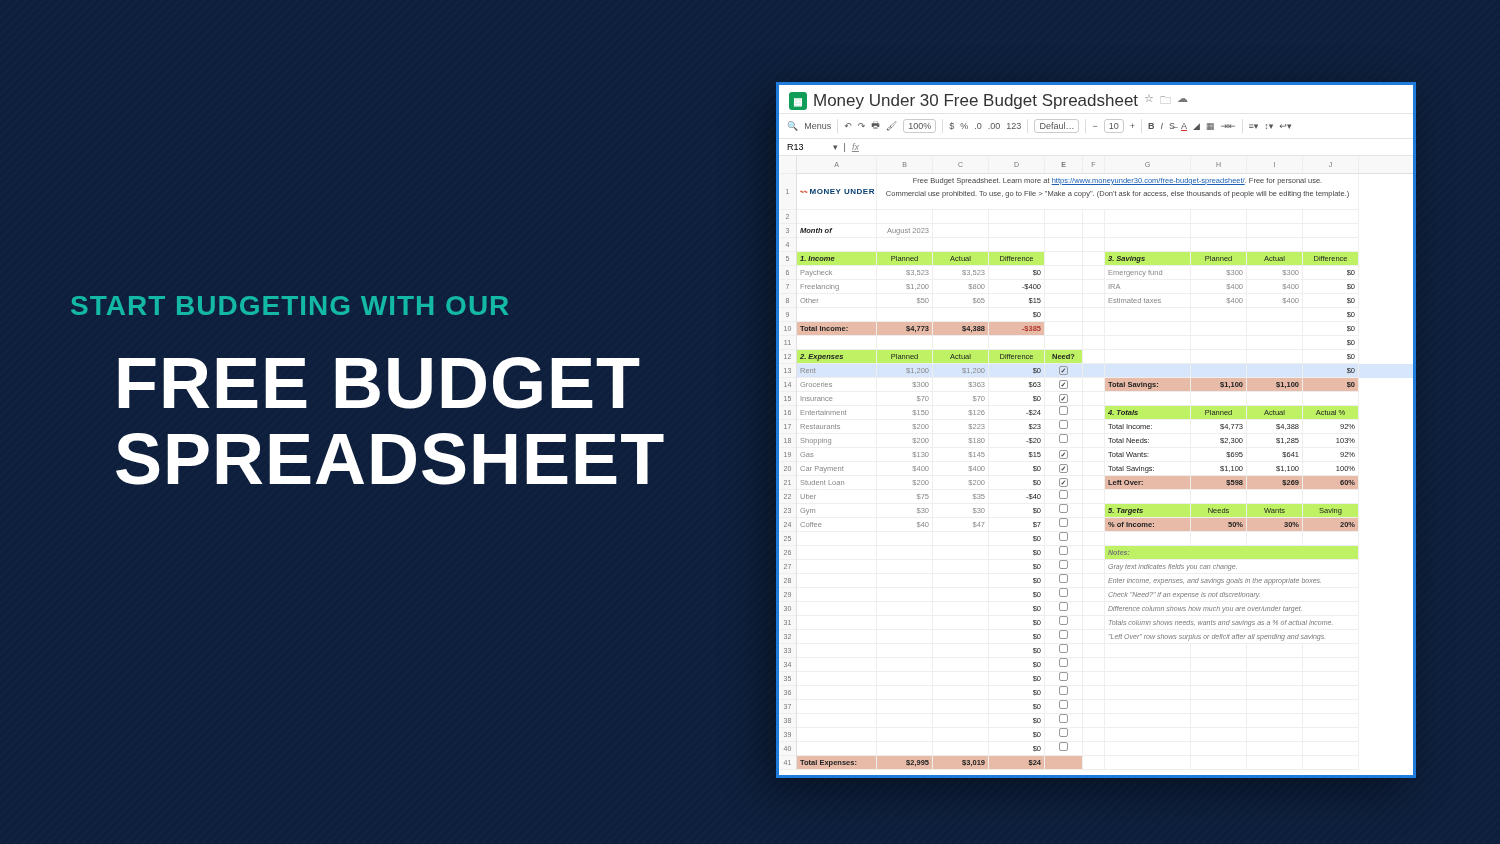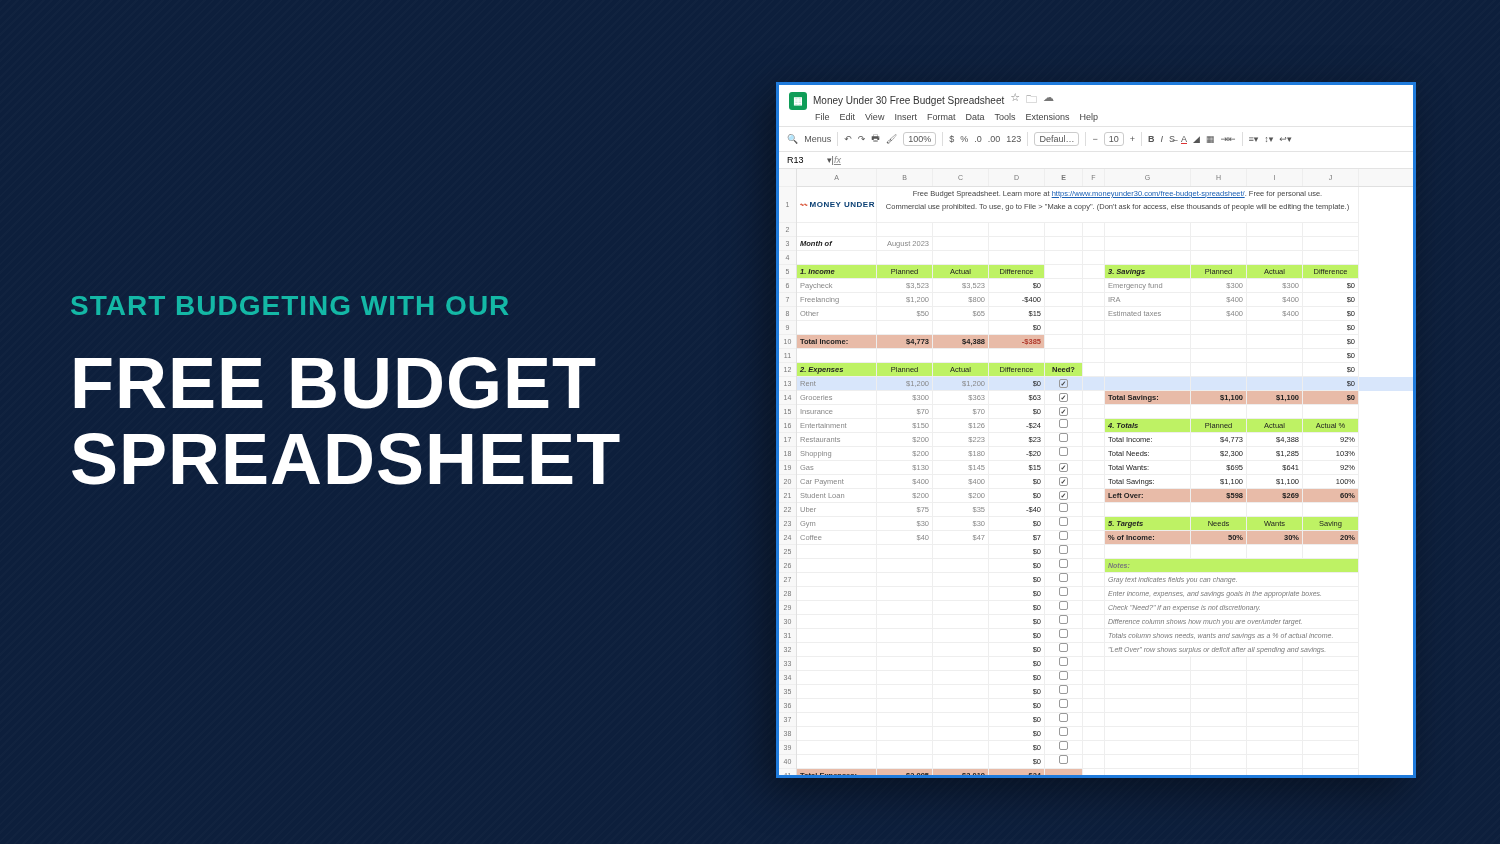--- a/index.html
+++ b/index.html
@@ -24,20 +24,21 @@
     font-size: 28px;
     letter-spacing: 1px;
   }
   .promo .main {
     color: #fff;
     font-weight: 900;
     font-size: 72px;
     line-height: 1.05;
     margin-top: 24px;
     letter-spacing: 1px;
+    margin-left: 44px;
   }
   
   .sheet {
     position: absolute;
     right: 84px;
     top: 82px;
     width: 640px;
     height: 696px;
     background: #fff;
     border: 3px solid #1f7bdc;
@@ -49,33 +50,33 @@
   .titlebar {
     display: flex;
     align-items: center;
     gap: 6px;
     padding: 6px 10px 2px;
   }
   .gs-logo {
     width: 18px; height: 18px; background:#0f9d58; border-radius:3px; color:#fff;
     display:flex; align-items:center; justify-content:center; font-size:10px; font-weight:bold;
   }
-  .doc-title { font-size: 10px; color:#333; }
+  .doc-title { font-size: 17px; color:#333; }
   .title-icons { color:#777; font-size:11px; display:flex; gap:6px; }
   .menubar { display:flex; gap:10px; padding: 0 36px 4px; color:#444; font-size:9px; }
   .toolbar {
     display:flex; align-items:center; gap:6px; padding:4px 8px;
     border-top:1px solid #e3e3e3; border-bottom:1px solid #e3e3e3;
     color:#555; font-size:9px;
   }
   .toolbar .sep { width:1px; height:14px; background:#ddd; }
   .toolbar .box { border:1px solid #ccc; border-radius:3px; padding:1px 4px; }
   .search-ico::before { content:"\1F50D"; font-size:9px; }
   .namebox {
-    display:flex; align-items:center; padding:3px 8px;
+    display:flex; align-items:center; gap:6px; padding:3px 8px;
     border-bottom:1px solid #e3e3e3; font-size:9px; color:#555;
   }
   .namebox input { border:none; font-size:9px; width:40px; }
   .fx { font-style: italic; color:#888;text-decoration:underline; }
   
   .grid { display:flex; }
   .rowhdrs { width:18px; background:#f8f8f8; border-right:1px solid #e0e0e0; }
   .rowhdrs div {
     height:14px; font-size:7px; color:#777; text-align:center; line-height:14px;
     border-bottom:1px solid #eee;
@@ -137,31 +138,20 @@
     <div>
       <div class="doc-title">Money Under 30 Free Budget Spreadsheet</div>
     </div>
     <div class="title-icons">
       <span>☆</span>
       <span>🗀</span>
       <span>☁</span>
     </div>
   </div>
 
-  <div class="menubar">
-    <span>File</span>
-    <span>Edit</span>
-    <span>View</span>
-    <span>Insert</span>
-    <span>Format</span>
-    <span>Data</span>
-    <span>Tools</span>
-    <span>Extensions</span>
-    <span>Help</span>
-  </div>
 
   <div class="toolbar">
     <span class="search-ico"></span>
     <span>Menus</span>
     <span class="sep"></span>
     <span>↶</span>
     <span>↷</span>
     <span>🖶</span>
     <span>🖌</span>
     <span class="box">100%</span>

